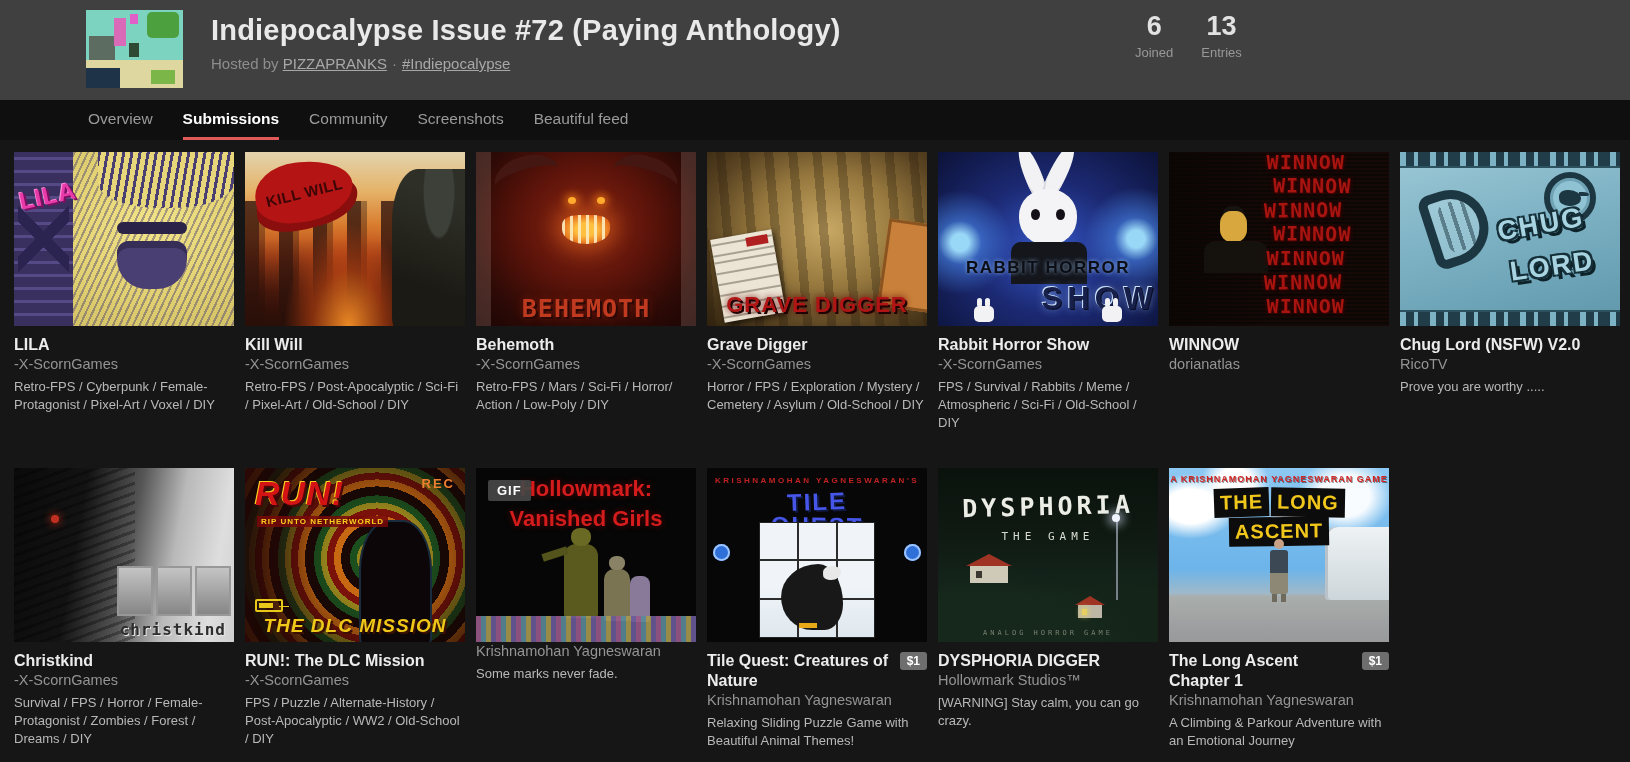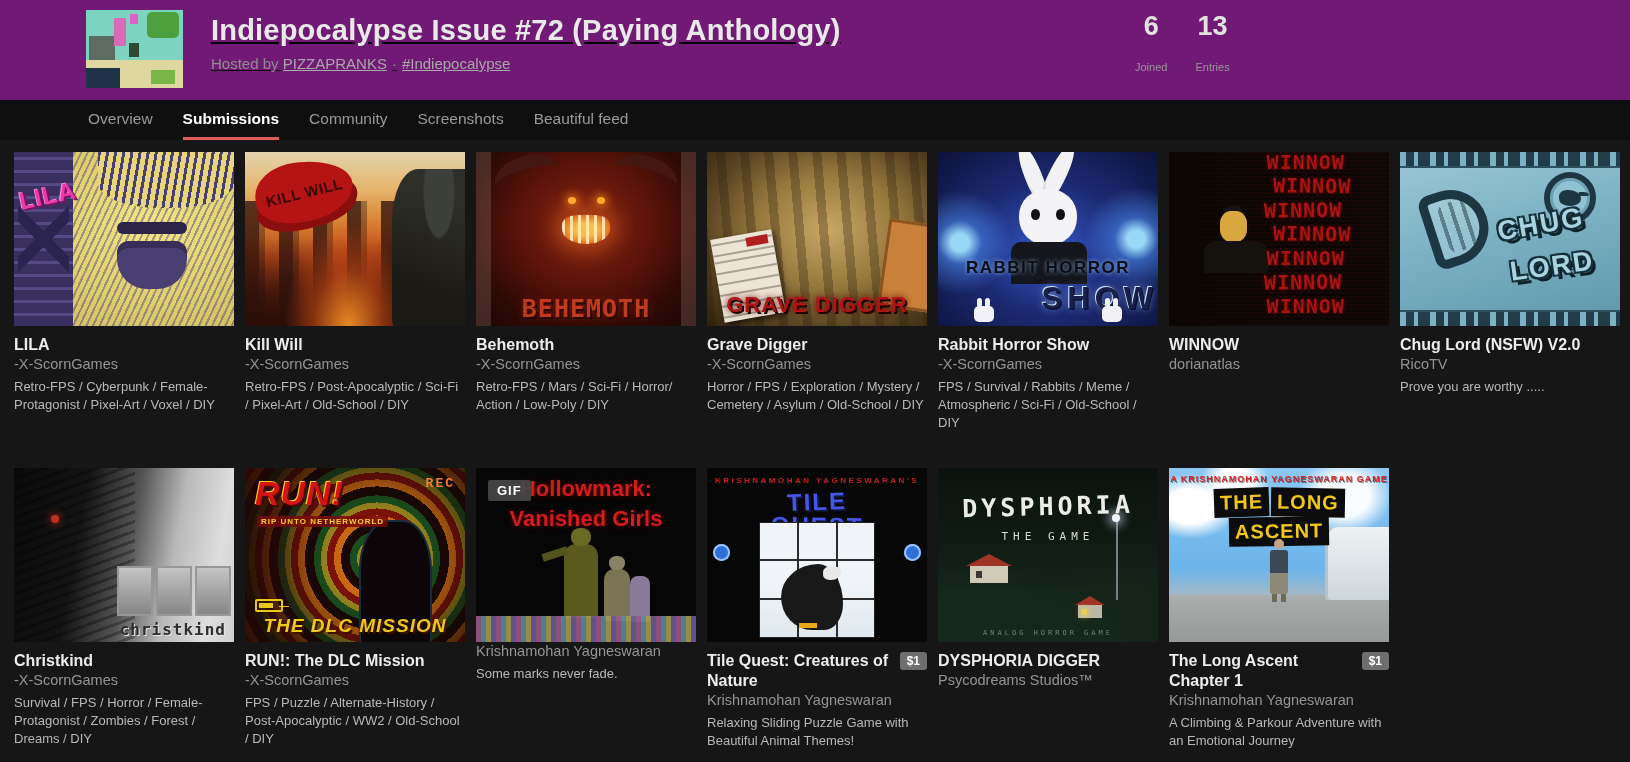--- a/index.html
+++ b/index.html
@@ -1,42 +1,42 @@
 <!DOCTYPE html>
 <html><head>
 <meta charset="utf-8">
 <style>
   * { box-sizing: border-box; margin: 0; padding: 0; }
   html,body { width: 1630px; height: 762px; overflow: hidden; }
   body { background:#0f0f0f; font-family:"Liberation Sans", sans-serif; }
   a { text-decoration:none; cursor:pointer; }
 
   
-  .banner { position:relative; height:100px; background:#701a75;text-decoration:underline; }
+  .banner { position:relative; height:100px; background:#404040; }
   .jam-logo { position:absolute; left:86px; top:10px; width:97px; height:78px; background:#7cd4c0; overflow:hidden; cursor:pointer; }
   .jam-logo i { position:absolute; display:block; }
   .jl-bush  { right:4px; top:2px; width:32px; height:26px; background:#4da03e; border-radius:5px; }
   .jl-tower { left:28px; top:8px; width:12px; height:28px; background:#d86ab8; }
   .jl-mtn   { left:3px; top:26px; width:26px; height:32px; background:#5c6c60; }
   .jl-sand  { left:0; bottom:0; width:100%; height:28px; background:#ded8a0; }
   .jl-grass { right:8px; bottom:4px; width:24px; height:14px; background:#7ab648; }
   .jl-water { left:0; bottom:0; width:34px; height:20px; background:#1e3248; }
   .jl-tree  { left:44%; top:42%; width:10px; height:14px; background:#2e4a34; }
   .jl-dot   { left:44px; top:4px; width:8px; height:10px; background:#e060c8; }
 
   .banner-text { padding:14px 0 0 211px; }
   .jam-title { font-size:29px; font-weight:700; color:#e9e9e9; letter-spacing:.2px; }
   .hosted { margin-top:8px; font-size:15px; color:#8d8d8d; }
   .hosted a { color:#a8a8a8; text-decoration:underline; }
   .hosted .dot { margin:0 5px; }
 
   .stats { position:absolute; left:1135px; top:12px; display:flex; gap:28px; }
   .stat { text-align:center; }
   .stat-value { font-size:27px; font-weight:700; color:#e2e2e2; line-height:1.1; }
-  .stat-label { margin-top:19px; font-size:11px; color:#989898; }
+  .stat-label { margin-top:3px; font-size:13px; color:#989898; }
 
   
   .tabs { display:flex; gap:30px; padding-left:88px; height:40px; align-items:flex-end; background:#0f0f0f; }
   .tab { font-size:15.5px; color:#9a9a9a; padding-bottom:12px;text-align:center; }
   .tab.active { color:#ffffff; font-weight:700; padding-bottom:9px; border-bottom:3px solid #e05a5a; }
 
   
   .content { background:#161616; min-height:593px; }
   .grid { display:grid; grid-template-columns:repeat(7,220px); column-gap:11px; row-gap:36px; padding:12px 14px 28px 14px; }
   .card { width:220px; }
@@ -186,21 +186,21 @@
         rgba(220,200,40,.65) 14px 20px, rgba(30,110,40,.7) 20px 27px, rgba(25,8,6,.9) 27px 36px), #140806; }
   .rn-vig { position:absolute; inset:0; background:
       radial-gradient(circle at 60% 52%, transparent 30%, rgba(20,6,4,.75) 78%),
       linear-gradient(90deg, rgba(90,10,8,.55), transparent 32%); }
   .rn-soldier { position:absolute; left:52%; top:30%; width:33%; height:72%; background:#0c0608;
       border-radius:40% 40% 6% 6%; box-shadow:inset 0 0 0 2px rgba(60,160,220,.25); }
   .rn-logo { position:absolute; left:10px; top:6px; font-weight:900; font-style:italic; font-size:34px;
       color:#d41414; letter-spacing:1px; text-shadow:2px 2px 0 #4a0808, -1px -1px 0 #f8d020; }
   .rn-sub { position:absolute; left:12px; top:48px; font-size:8px; font-weight:700; color:#f8d020;
       background:rgba(120,8,8,.85); padding:1px 4px; letter-spacing:1px; }
-  .rn-rec { position:absolute; right:10px; top:8px; color:#f08030; font-weight:700; font-size:13px; letter-spacing:2px;font-family:Liberation Mono, monospace; }
+  .rn-rec { position:absolute; right:10px; top:8px; color:#f08030; font-weight:700; font-size:13px; letter-spacing:2px; }
   .rn-batt { position:absolute; left:10px; bottom:30px; width:28px; height:13px; border:2px solid #e8c818; border-radius:2px; }
   .rn-batt::after { content:""; position:absolute; left:2px; top:2px; width:14px; height:5px; background:#e8c818;
       box-shadow:18px 1px 0 -2px #e8c818; }
   .rn-mission { position:absolute; left:0; right:0; bottom:5px; text-align:center; font-weight:900; font-style:italic;
       font-size:19px; color:#f0c818; letter-spacing:1px; text-shadow:2px 2px 0 #3a1004; }
 
   
   .t-hollow { background:#060606; }
   .hm-t1 { position:absolute; top:8px; width:100%; text-align:center; font-weight:900; font-size:22px;
       color:#d41c1c; text-shadow:0 0 6px #600000; }
@@ -519,21 +519,22 @@
       <div class="dy-logo">DYSPHORIA</div>
       <div class="dy-sub">THE GAME</div>
       <div class="dy-h1"></div>
       <div class="dy-h2"></div>
       <div class="dy-lamp"></div>
       <div class="dy-bot">ANALOG HORROR GAME</div>
     </a>
     <div class="trow">
           <a class="gtitle">DYSPHORIA DIGGER</a>
         </div>
-    <a class="gauthor">Psycodreams Studios™</a>
+    <a class="gauthor">Hollowmark Studios™</a>
+    <div class="gtags">[WARNING] Stay calm, you can go crazy.</div>
   </article>
 
   <article class="card">
     <a class="thumb t-ascent">
       <div class="la-clouds"></div>
       <div class="la-cliff"></div>
       <div class="la-top">A KRISHNAMOHAN YAGNESWARAN GAME</div>
       <div class="la-title">
         <span>THE</span><span>LONG</span><span>ASCENT</span>
       </div>

